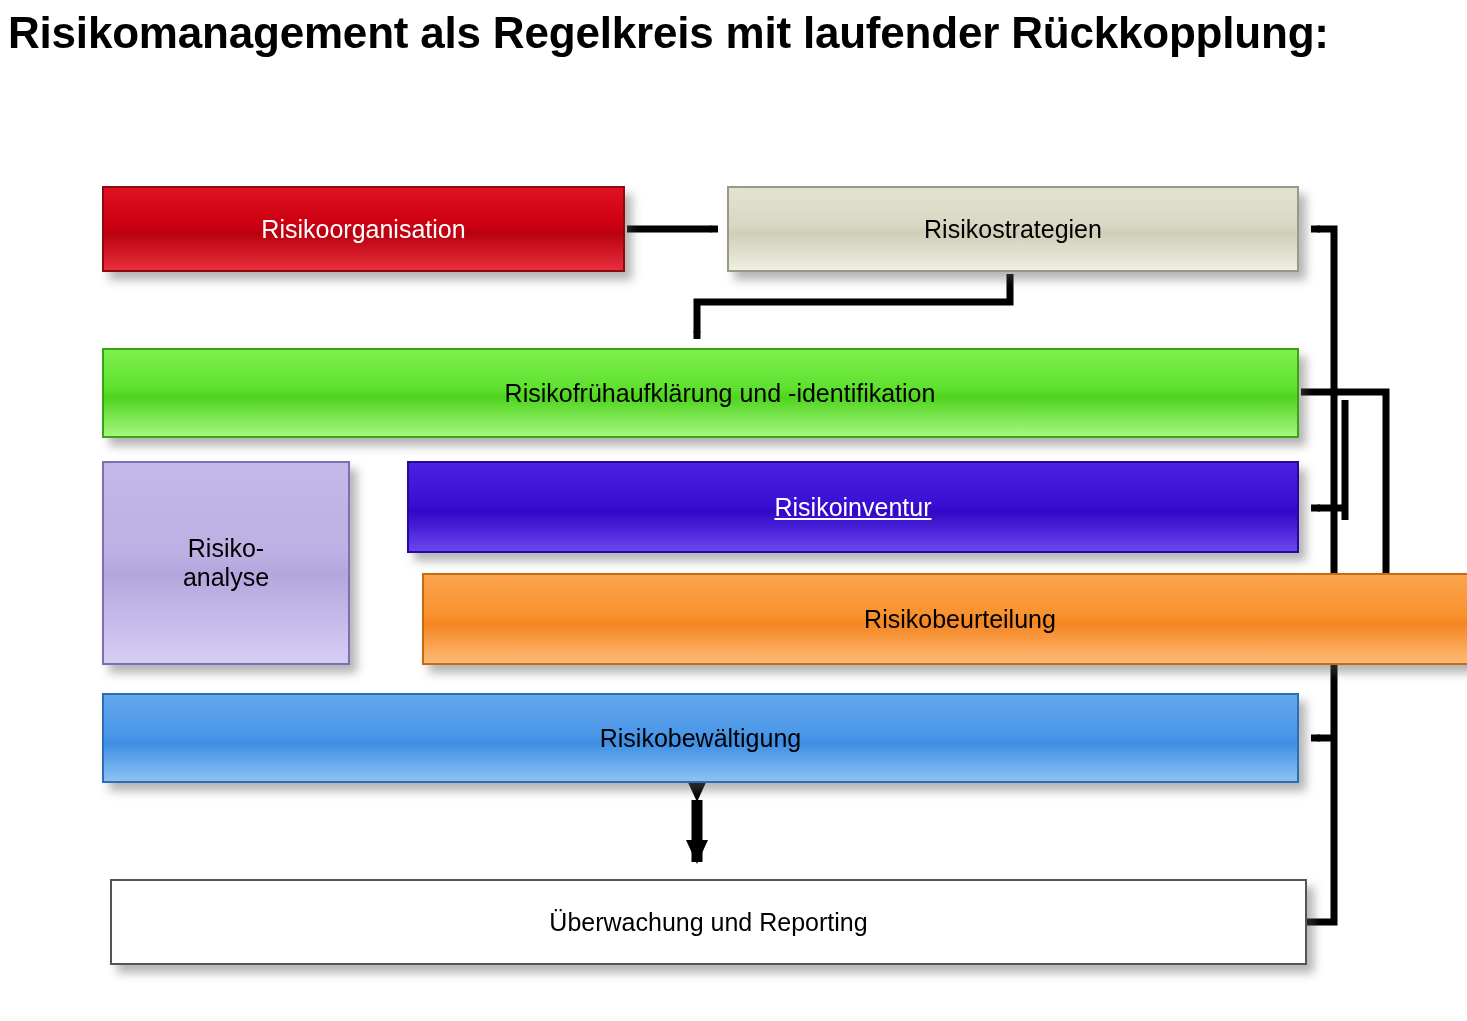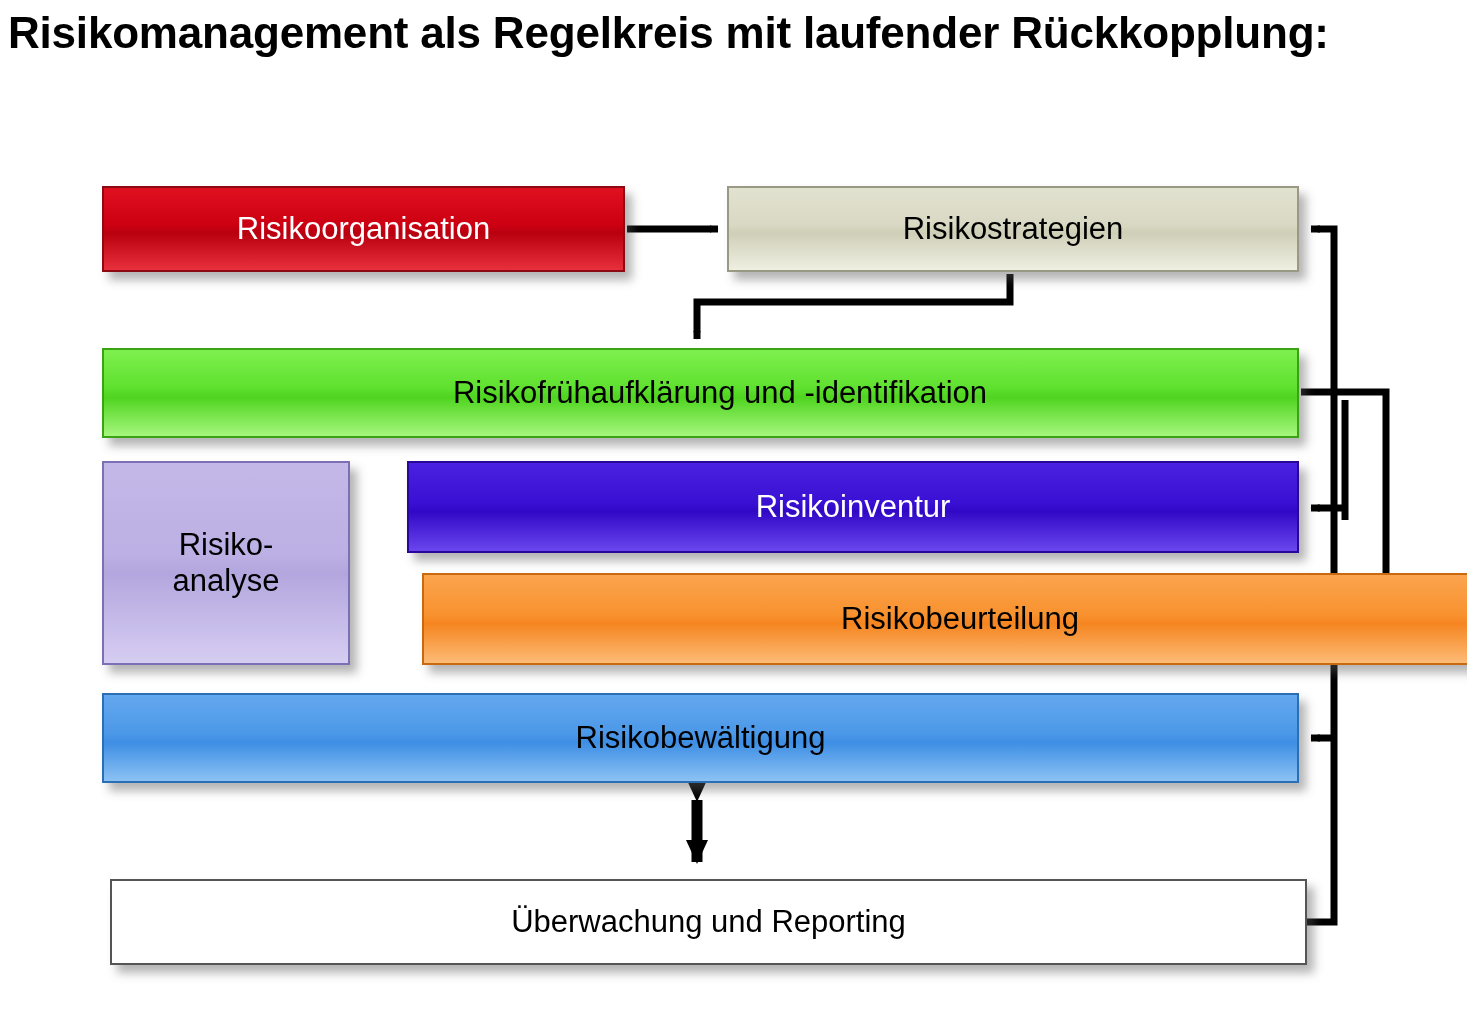--- a/index.html
+++ b/index.html
@@ -31,21 +31,21 @@
     width: 1467px;
     height: 1021px;
   }
   .box {
     position: absolute;
     box-sizing: border-box;
     display: flex;
     align-items: center;
     justify-content: center;
     text-align: center;
-    font-size: 31px;
+    font-size: 25px;
     color: #000000;
     line-height: 1.15;
     box-shadow: 7px 8px 9px rgba(90,90,90,0.45);
   }
   .box .label { padding: 0 10px; }
 
   
   #box-risikoorganisation {
     left: 102px; top: 186px; width: 523px; height: 86px;
     background: linear-gradient(to bottom, #e01020 0%, #cc0012 45%, #b9000f 55%, #e8303d 100%);
@@ -69,20 +69,21 @@
     left: 102px; top: 461px; width: 248px; height: 204px;
     background: linear-gradient(to bottom, #c4b8e8 0%, #bcb0e4 45%, #b3a6de 55%, #d6cdf2 100%);
     border: 2px solid #7d6fb5;
     color: #000000;
   }
   #box-risikoinventur {
     left: 407px; top: 461px; width: 892px; height: 92px;
     background: linear-gradient(to bottom, #4a21e0 0%, #3a10d4 45%, #3108c6 55%, #6a46ee 100%);
     border: 2px solid #2a0799;
     color: #ffffff;
+    text-decoration: underline;
   }
   #box-risikobeurteilung {
     left: 422px; top: 573px; width: 1076px; height: 92px;
     background: linear-gradient(to bottom, #fba44e 0%, #f8922f 45%, #f58520 55%, #fdbb76 100%);
     border: 2px solid #c96a10;
     color: #000000;
   }
   #box-risikobewaeltigung {
     left: 102px; top: 693px; width: 1197px; height: 90px;
     background: linear-gradient(to bottom, #64a8ee 0%, #4b98e8 45%, #3d8ee4 55%, #8cc2f4 100%);

